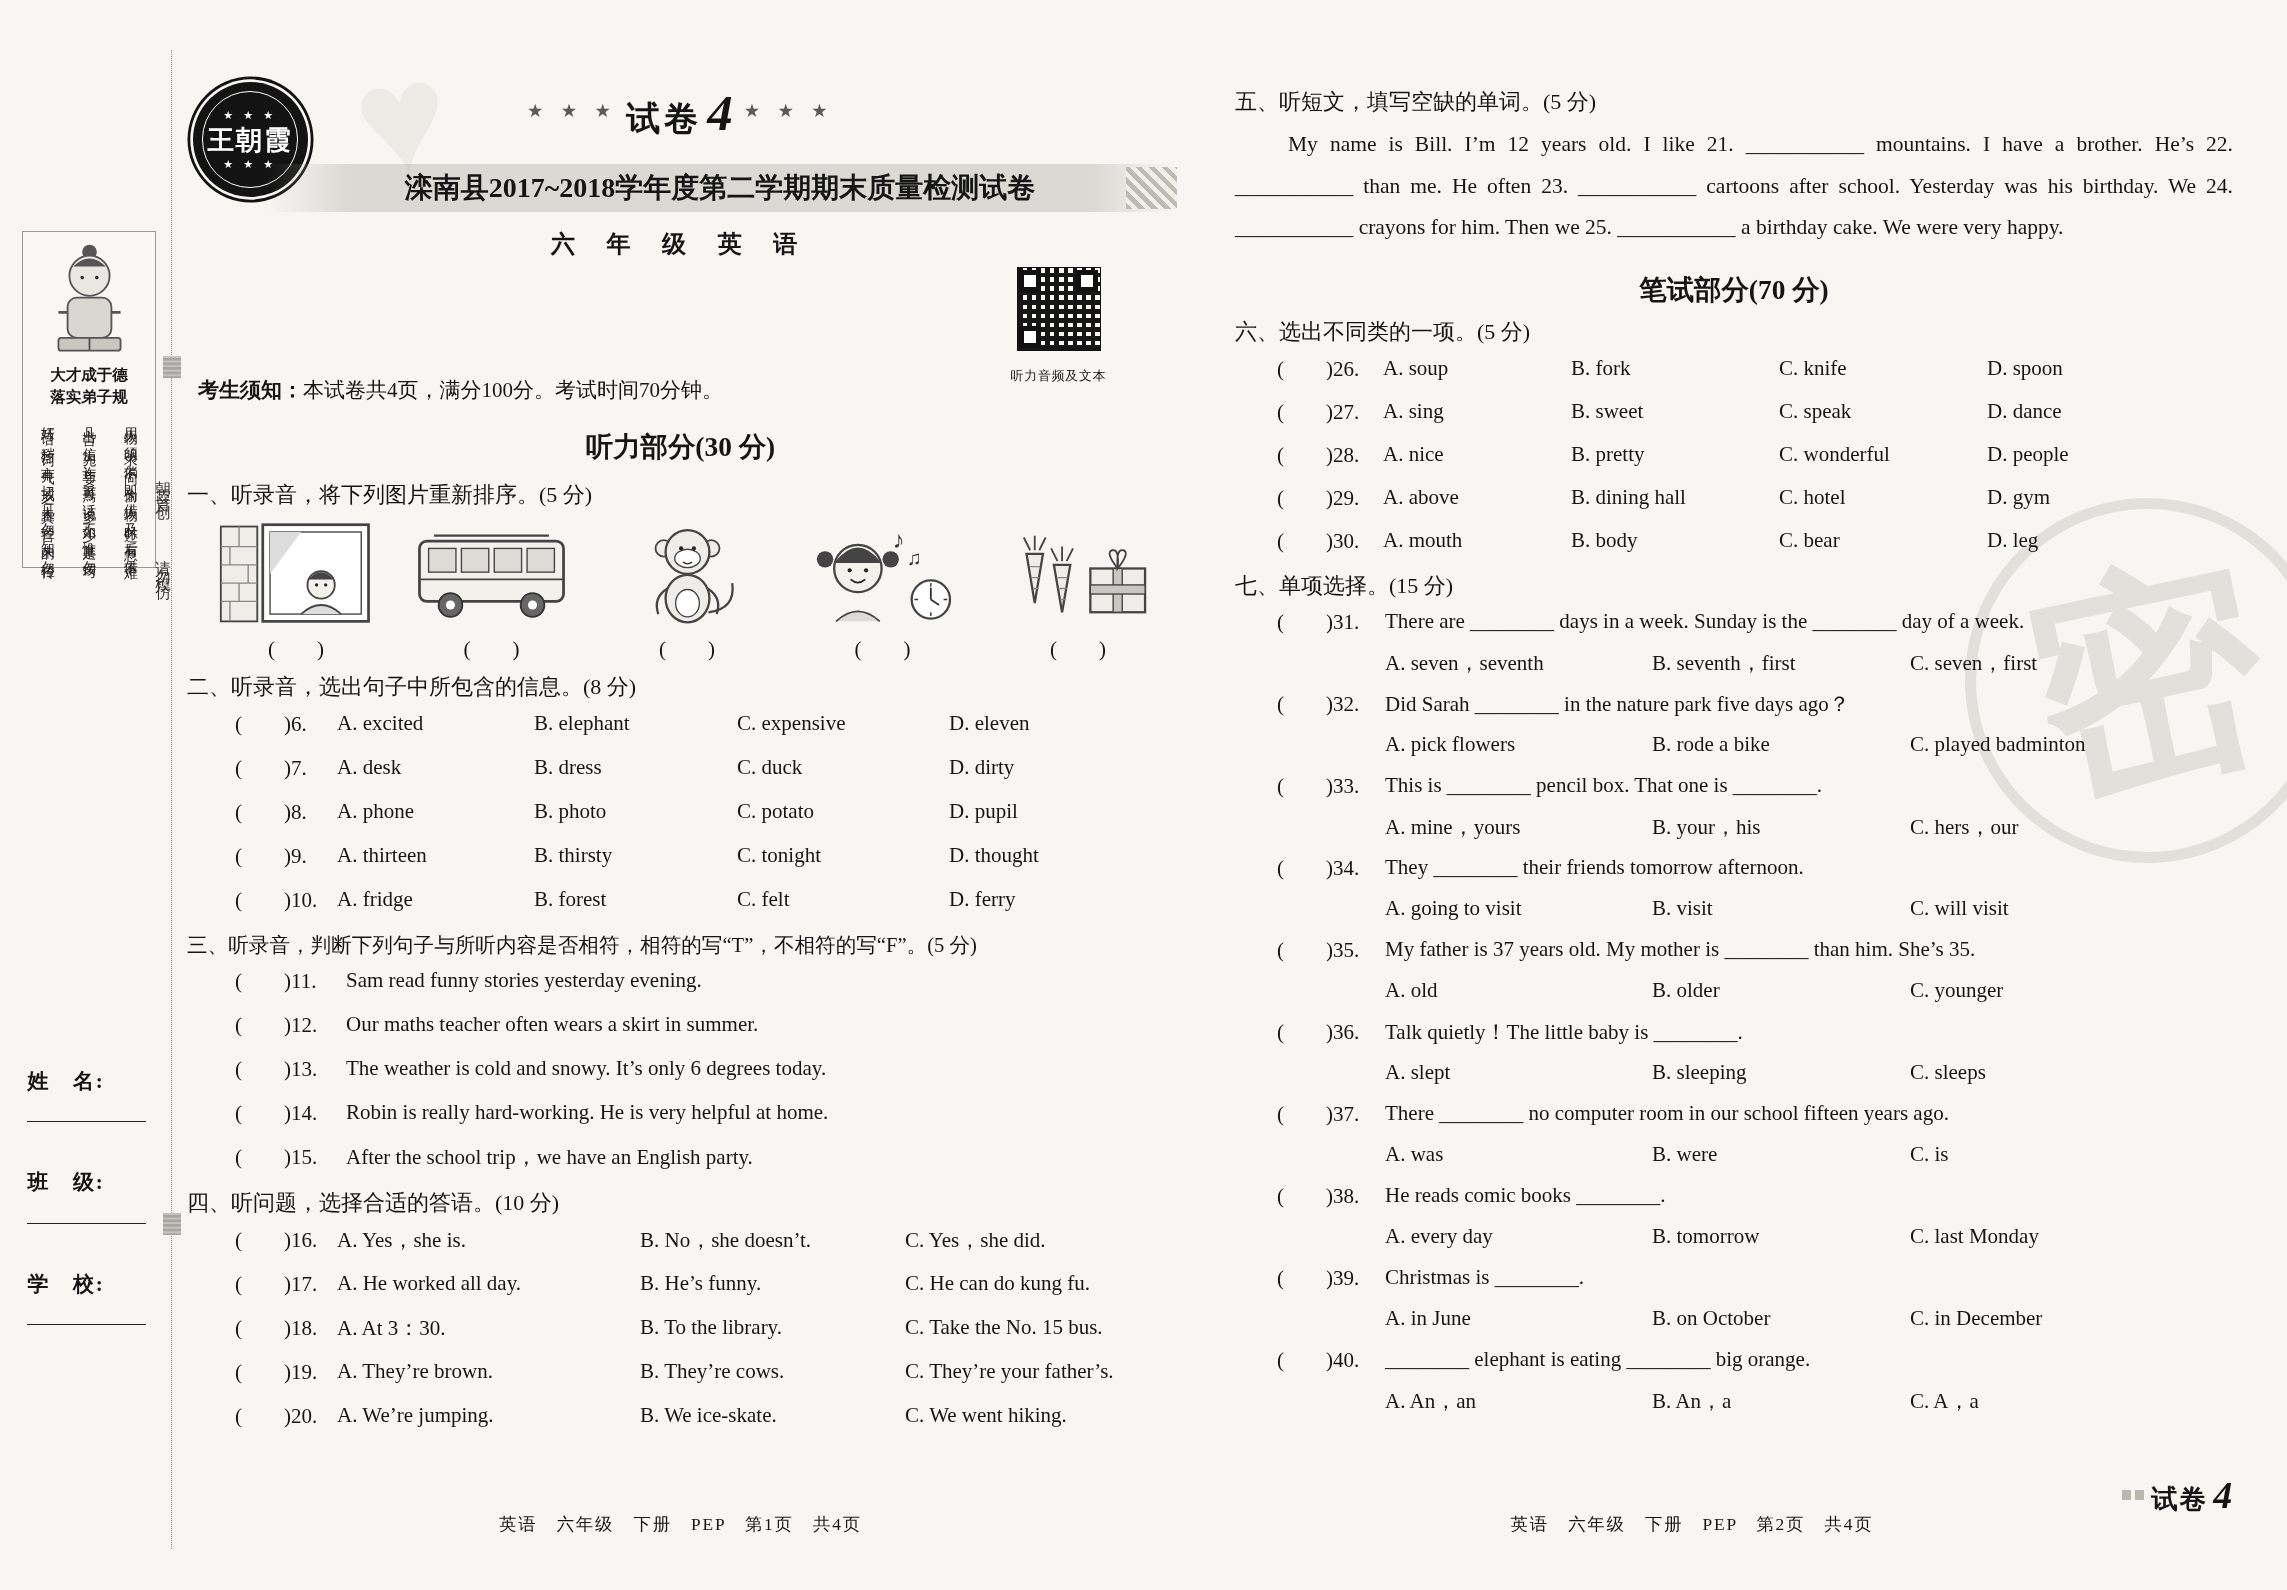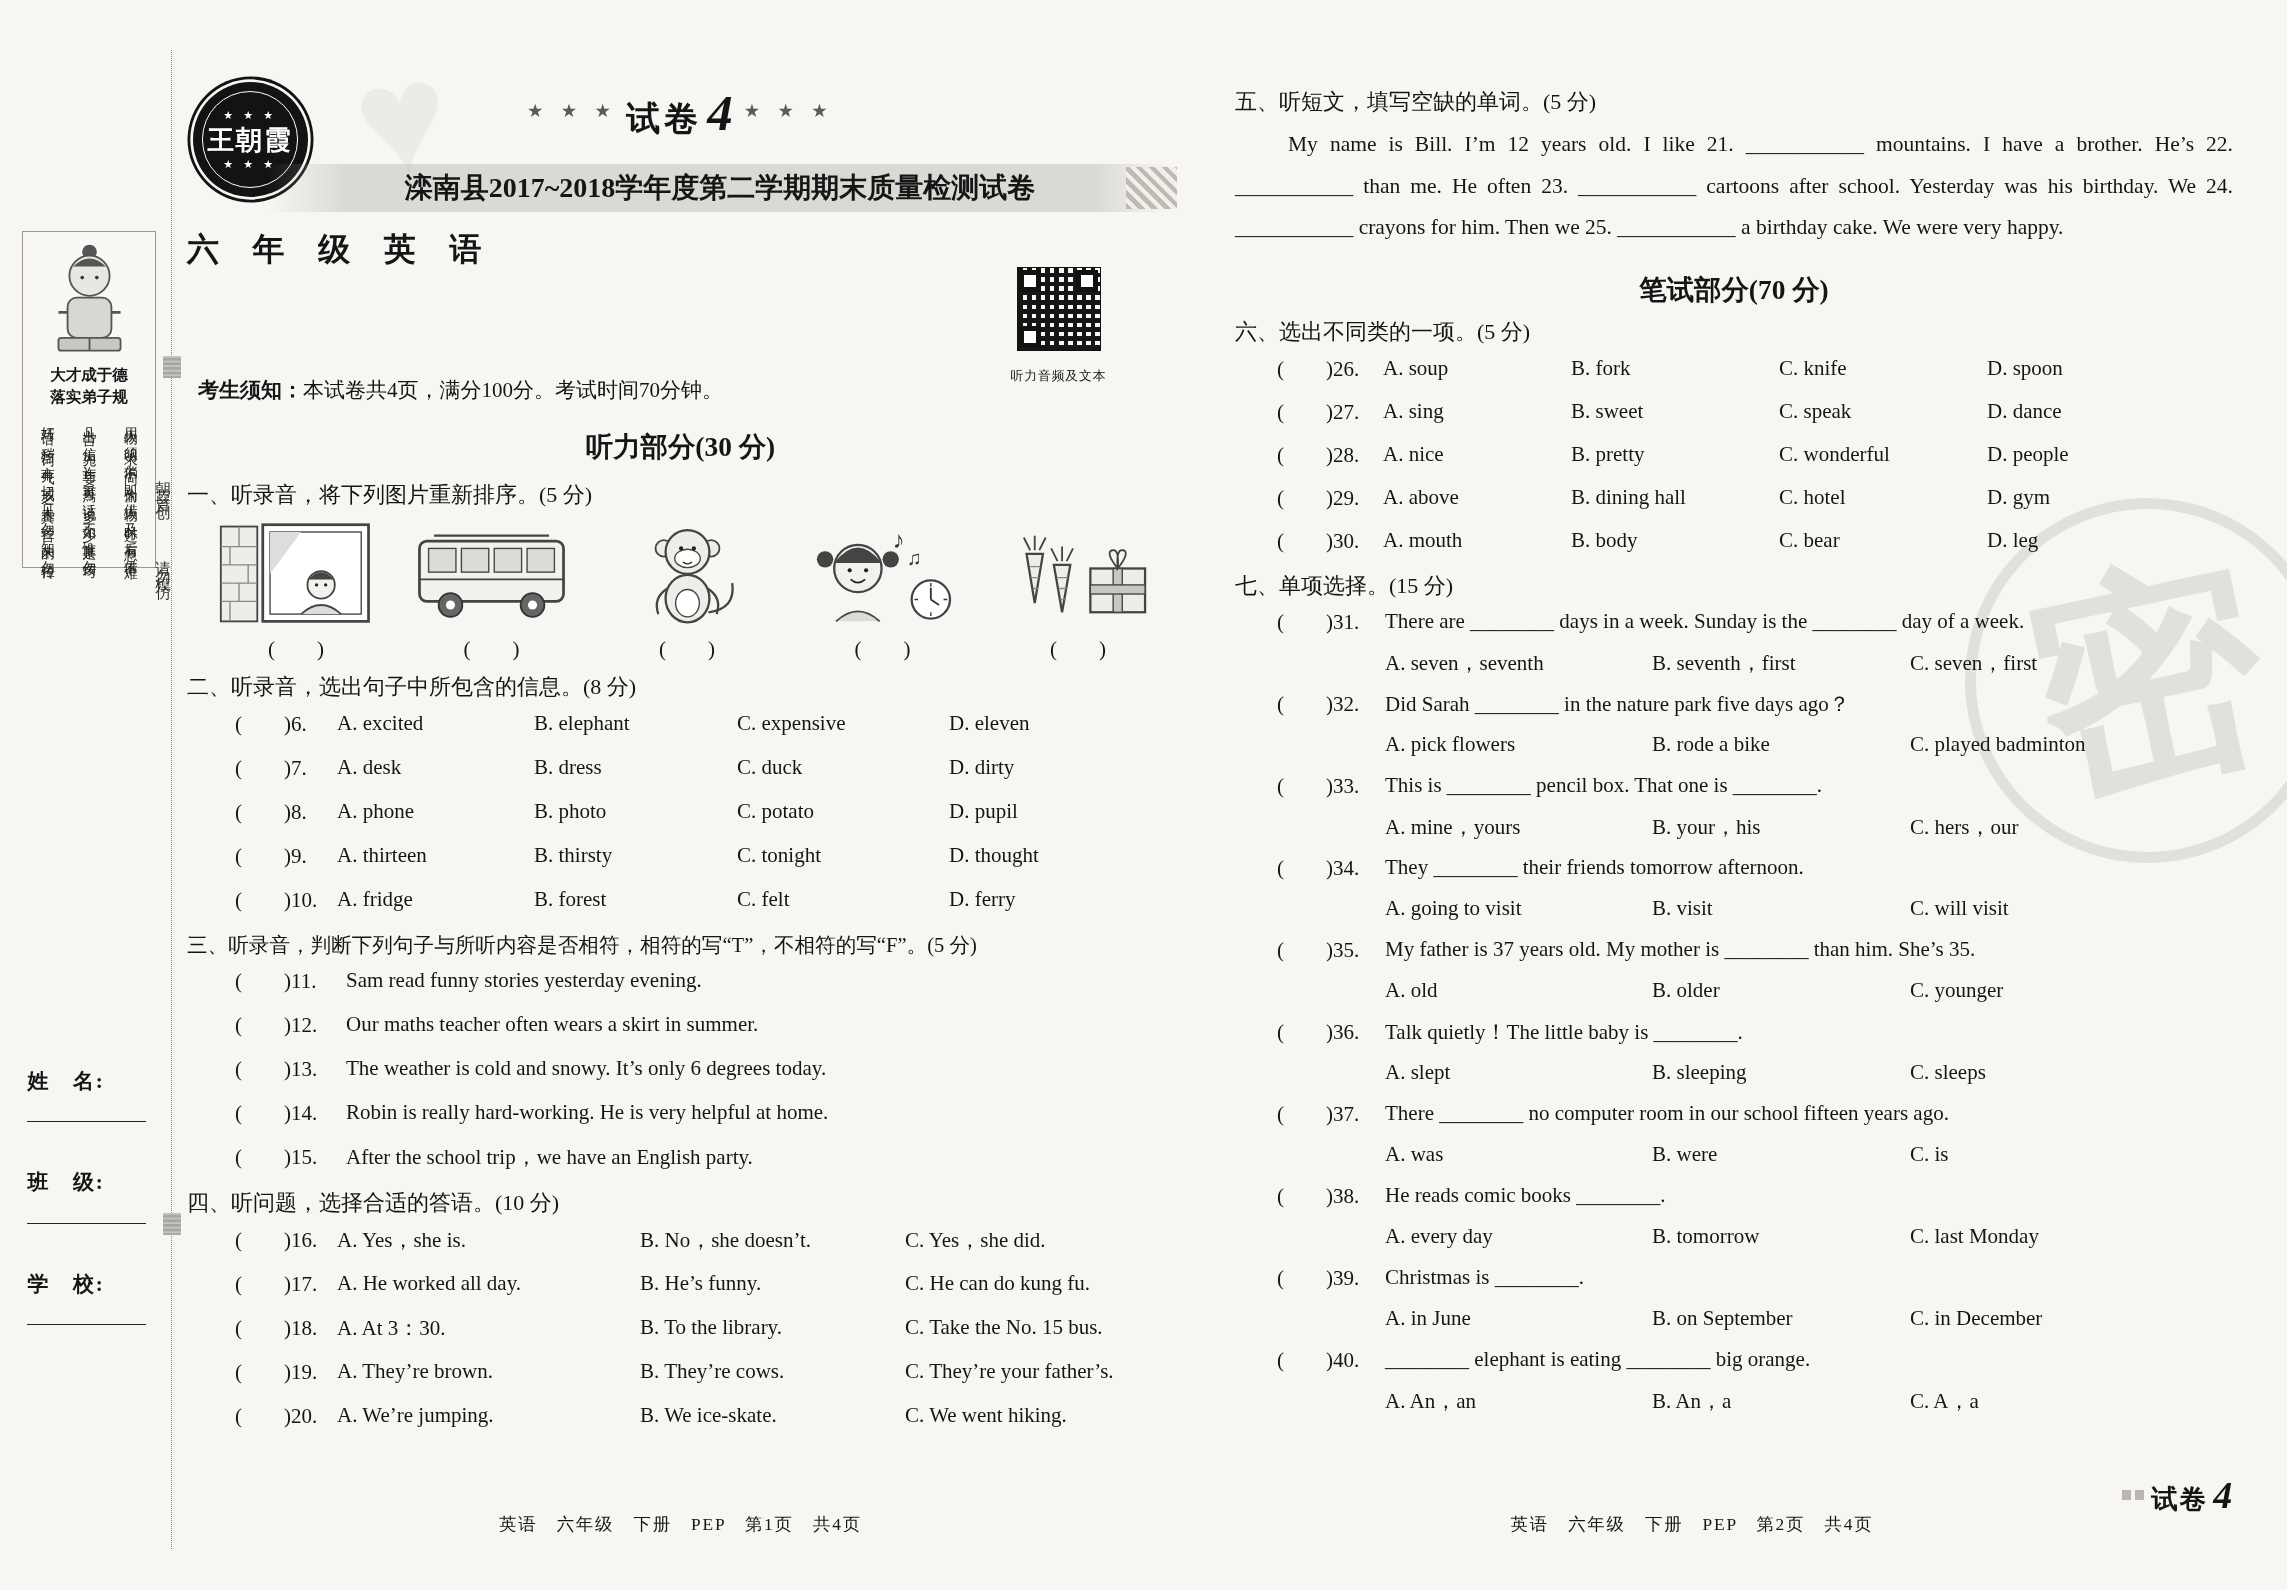--- a/index.html
+++ b/index.html
@@ -45,21 +45,21 @@
 .tagline{position:absolute;left:0;top:12.8px;width:100%;text-align:center;white-space:nowrap}
 .tagline .st{font-size:18.3px;color:#5a5a5a;letter-spacing:6.4px;vertical-align:12.8px}
 .tagline .tn{font-size:34px;font-weight:bold;letter-spacing:3.7px;margin:0 1.8px 0 9.1px}
 .tagline .t4{font-size:51px;font-style:italic;font-weight:bold;margin:0 11px 0 3.7px}
 .band{position:absolute;left:80px;top:93px;width:906px;height:48px;
   background:linear-gradient(90deg,rgba(172,170,163,0) 0,rgba(172,170,163,.38) 9%,rgba(172,170,163,.38) 91%,rgba(172,170,163,0));
   display:flex;align-items:center;justify-content:center}
 .band .ttl{font-size:28px;font-weight:bold}
 .hatch{position:absolute;right:-3.7px;top:2.7px;width:51px;height:42px;
   background:repeating-linear-gradient(45deg,#bdbbb4 0 4.6px,#f1efe9 4.6px 9.1px)}
-.subject{position:absolute;left:0;top:157px;width:100%;text-align:left;font-size:32px;font-weight:bold;letter-spacing:12.8px}
+.subject{position:absolute;left:0;top:157px;width:100%;text-align:center;font-size:24px;font-weight:bold;letter-spacing:12.8px}
 .note{position:absolute;left:11px;top:219px;width:804px;font-size:21px;line-height:1.62;display:flex}
 .note .lbl{font-weight:bold;white-space:nowrap}
 .qrbox{position:absolute;left:821px;top:196px;width:101px;text-align:center}
 .qr{width:84px;height:84px;margin:0 auto;position:relative;border:1.8px solid #111;
   background:repeating-linear-gradient(0deg,#161616 0 4.6px,transparent 4.6px 9.1px),
              repeating-linear-gradient(90deg,#161616 0 4.6px,transparent 4.6px 9.1px)}
 .qr i{position:absolute;width:22px;height:22px;border:5.5px solid #111;background:#fff}
 .qr i:nth-child(1){left:1.8px;top:1.8px}.qr i:nth-child(2){right:1.8px;top:1.8px}.qr i:nth-child(3){left:1.8px;bottom:1.8px}
 .qr-cap{font-size:12.8px;margin-top:17px;letter-spacing:0.9px}
 .notice{position:absolute;left:11px;top:305px;font-size:21px}
@@ -495,21 +495,21 @@
       <span>A. every day</span>
       <span>B. tomorrow</span>
       <span>C. last Monday</span>
     </div>
     <div class="qline">
       <span>(　　)39.</span>
       <span>Christmas is ________.</span>
     </div>
     <div class="oline">
       <span>A. in June</span>
-      <span>B. on September</span>
+      <span>B. on October</span>
       <span>C. in December</span>
     </div>
     <div class="qline">
       <span>(　　)40.</span>
       <span>________ elephant is eating ________ big orange.</span>
     </div>
     <div class="oline">
       <span>A. An，an</span>
       <span>B. An，a</span>
       <span>C. A，a</span>

